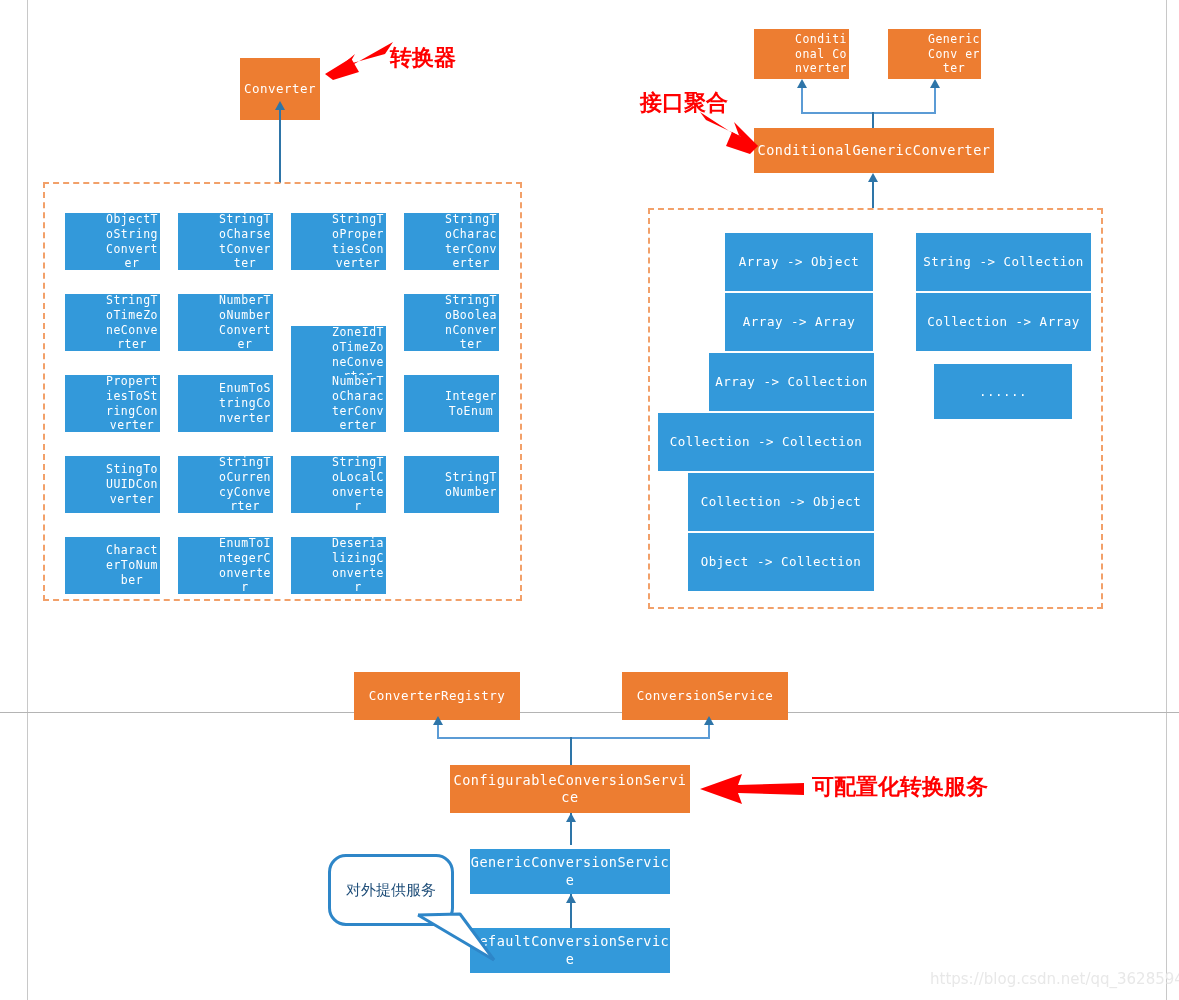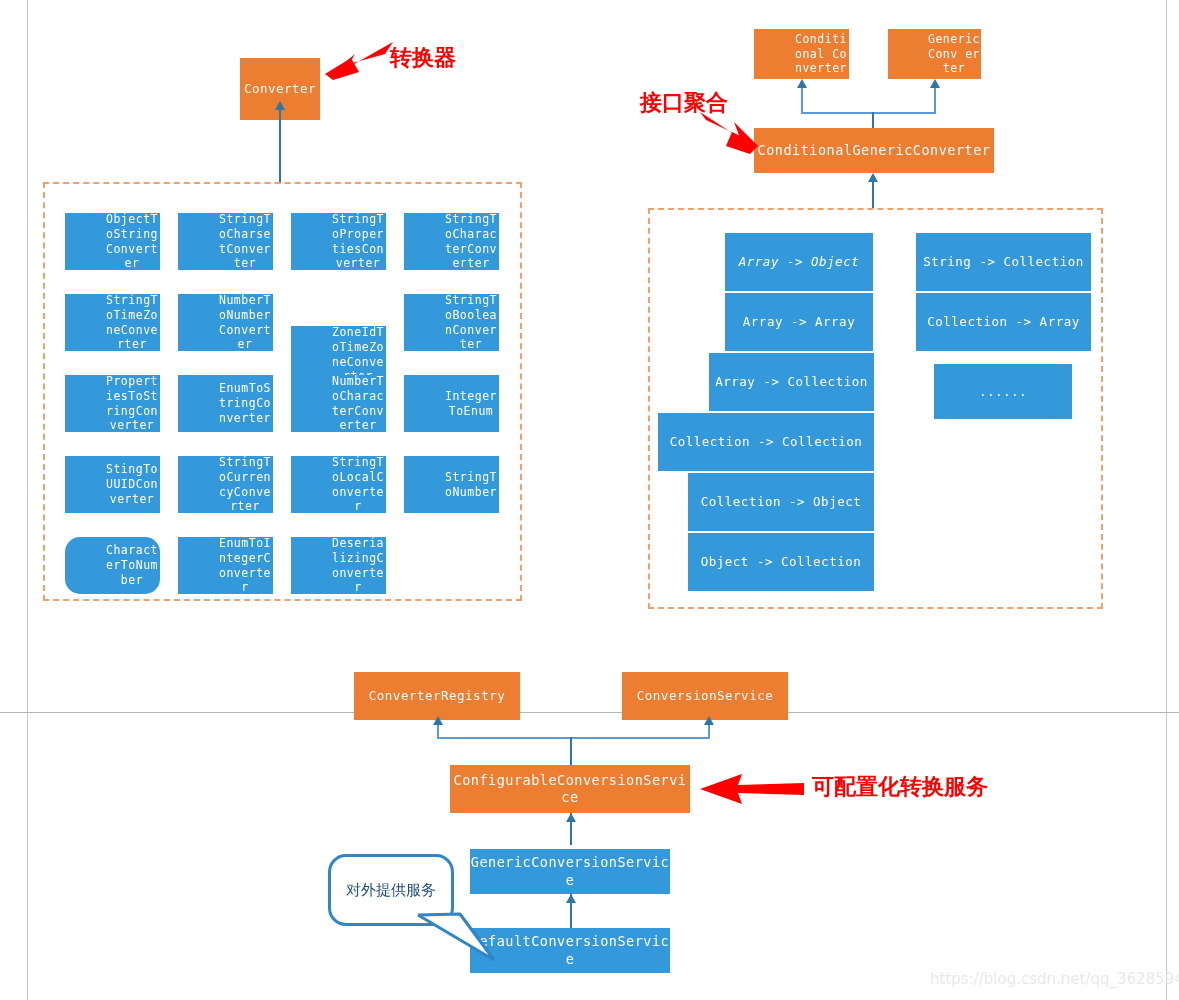--- a/index.html
+++ b/index.html
@@ -184,21 +184,21 @@
   <div class="node blue sm" style="left:178px; top:456px; width:95px; height:57px;">
     <span>StringToCurrencyConverter</span>
     </div>
   <div class="node blue sm" style="left:291px; top:456px; width:95px; height:57px;">
     <span>StringToLocalConverter</span>
     </div>
   <div class="node blue sm" style="left:404px; top:456px; width:95px; height:57px;">
     <span>StringToNumber</span>
     </div>
 
-  <div class="node blue sm" style="left:65px;  top:537px; width:95px; height:57px;border-radius:15px;">
+  <div class="node blue sm" style="left:65px;  top:537px; width:95px; height:57px;">
     <span>CharacterToNumber</span>
     </div>
   <div class="node blue sm" style="left:178px; top:537px; width:95px; height:57px;">
     <span>EnumToIntegerConverter</span>
     </div>
   <div class="node blue sm" style="left:291px; top:537px; width:95px; height:57px;">
     <span>DeserializingConverter</span>
     </div>
 
   <div class="node orange sm" style="left:754px; top:29px; width:95px; height:50px;">
@@ -225,21 +225,21 @@
   <div class="anno-text" style="left:640px; top:88px; font-size:22px;">
     <span>接口聚合</span>
   </div>
   <svg class="anno-arrow" style="left:700px; top:112px;" width="60" height="45" viewBox="0 0 60 45">
     <polygon points="0,0 40,26 34,10 58,34 44,36 40,24 6,8" fill="#FF0000"></polygon>
     <polygon points="58,34 32,20 26,34 50,42" fill="#FF0000"></polygon>
   </svg>
 
   <div class="dashed-group" style="left:648px; top:208px; width:455px; height:401px;"></div>
 
-  <div class="node blue md" style="left:725px; top:233px; width:148px; height:58px;font-style:italic;">
+  <div class="node blue md" style="left:725px; top:233px; width:148px; height:58px;">
     <span>Array -&gt; Object</span>
     </div>
   <div class="node blue md" style="left:725px; top:293px; width:148px; height:58px;">
     <span>Array -&gt; Array</span>
     </div>
   <div class="node blue md" style="left:709px; top:353px; width:165px; height:58px;">
     <span>Array -&gt; Collection</span>
     </div>
   <div class="node blue md" style="left:658px; top:413px; width:216px; height:58px;">
     <span>Collection -&gt; Collection</span>

